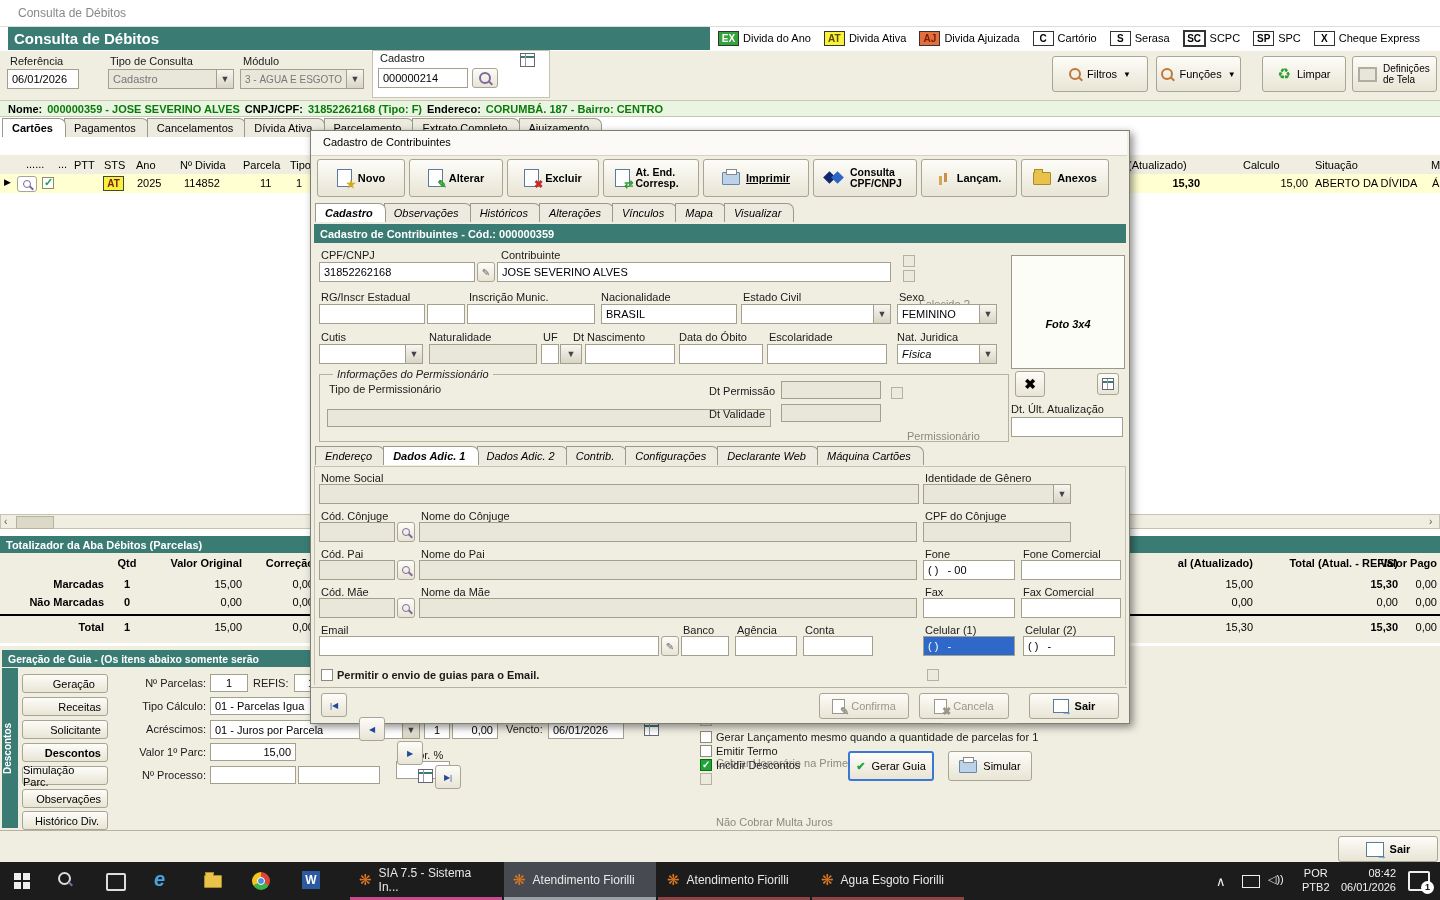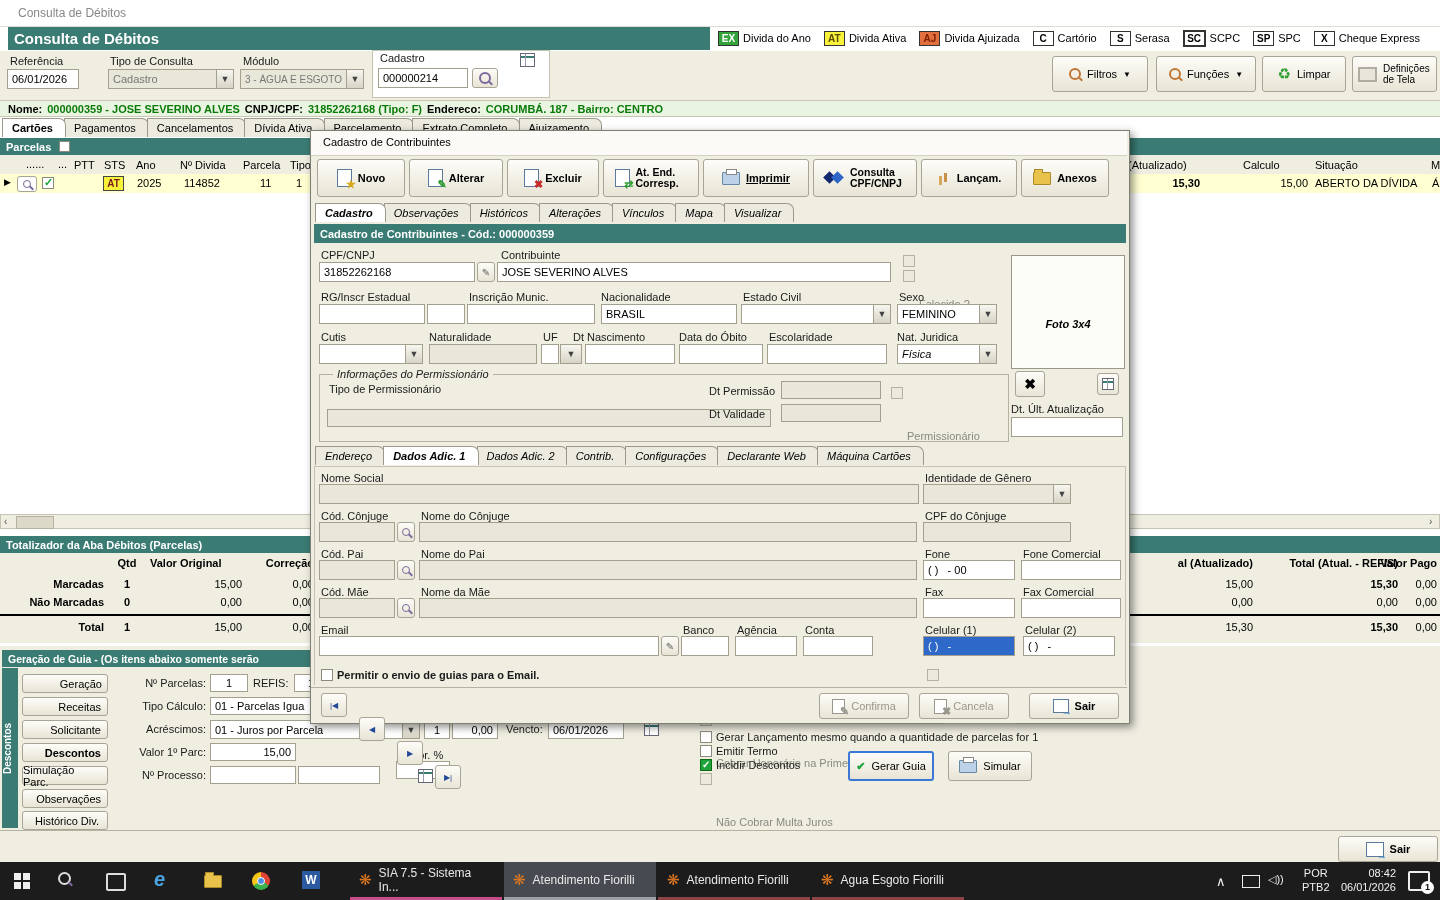--- a/index.html
+++ b/index.html
@@ -110,21 +110,21 @@
   <div class="b3" style="left:472px;top:68px;width:26px;height:20px;">
       <span class="mag"></span>
     </div>
   <span class="a grid-ic" style="left:520px;top:53px;"></span>
 
   <div class="b3" style="left:1052px;top:56px;width:96px;height:36px;">
       <span class="mag or"></span>
       <span>Filtros</span>
       <span style="font-size:8px;">▼</span>
     </div>
-  <div class="b3" style="left:1156px;top:56px;width:100px;height:36px;">
+  <div class="b3" style="left:1156px;top:56px;width:85px;height:36px;">
       <span class="mag or"></span>
       <span>Funções</span>
       <span style="font-size:8px;">▼</span>
     </div>
   <div class="b3" style="left:1262px;top:56px;width:84px;height:36px;">
       <span style="color:#2f9e2f;font-size:15px;">♻</span>
       <span>Limpar</span>
     </div>
   <div class="b3" style="left:1352px;top:56px;width:85px;height:36px;font-size:10px;text-align:left;">
       <span class="mon"></span>
@@ -146,24 +146,20 @@
     <span class="tab act">Cartões</span>
     <span class="tab">Pagamentos</span>
     <span class="tab">Cancelamentos</span>
     <span class="tab">Dívida Ativa</span>
     <span class="tab">Parcelamento</span>
     <span class="tab">Extrato Completo</span>
     <span class="tab">Ajuizamento</span>
   </div>
 
   
-  <div class="tealbar" style="left:0;top:138px;width:1440px;height:17px;">
-    <span>Parcelas</span>
-    <span class="cb" style="position:static;margin-left:8px;width:11px;height:11px;"></span>
-  </div>
 
   
   <div class="a panel" style="left:0;top:155px;width:1440px;height:19px;border-bottom:1px solid #b5b2a2;"></div>
   <span class="hdrcell" style="left:26px;top:158px;font-weight:normal;">......</span>
   <span class="hdrcell" style="left:58px;top:158px;font-weight:normal;">...</span>
   <span class="cell" style="left:74px;top:159px;">PTT</span>
   <span class="cell" style="left:104px;top:159px;">STS</span>
   <span class="cell" style="left:136px;top:159px;">Ano</span>
   <span class="cell" style="left:180px;top:159px;">Nº Divida</span>
   <span class="cell" style="left:243px;top:159px;">Parcela</span>
@@ -197,21 +193,21 @@
     <span class="a" style="left:15px;top:1px;width:36px;height:11px;background:#ddd9c9;border:1px solid #b5b2a2;"></span>
     <span class="a" style="left:1428px;top:1px;font-size:10px;color:#555;">›</span>
   </div>
 
   
   <div class="tealbar" style="left:0;top:536px;width:1440px;height:17px;">
     <span>Totalizador da Aba Débitos (Parcelas)</span>
   </div>
   <div class="a panel" style="left:0;top:553px;width:1440px;height:90px;"></div>
   <span class="hdrcell" style="left:112px;top:557px;width:30px;text-align:center;">Qtd</span>
-  <span class="hdrcell" style="left:150px;top:557px;width:92px;">Valor Original</span>
+  <span class="hdrcell" style="left:150px;top:557px;width:92px;text-align:right;">Valor Original</span>
   <span class="hdrcell" style="left:250px;top:557px;width:64px;text-align:right;">Correção</span>
   <span class="hdrcell" style="left:1128px;top:557px;width:125px;text-align:right;">al (Atualizado)</span>
   <span class="hdrcell" style="left:1260px;top:557px;width:138px;text-align:right;">Total (Atual. - REFIS)</span>
   <span class="hdrcell" style="left:1375px;top:557px;width:62px;text-align:right;">Valor Pago</span>
 
   <span class="hdrcell" style="left:0;top:578px;width:104px;text-align:right;">Marcadas</span>
   <span class="cell" style="left:112px;top:578px;width:30px;text-align:center;font-weight:bold;">1</span>
   <span class="cell" style="left:150px;top:578px;width:92px;text-align:right;">15,00</span>
   <span class="cell" style="left:250px;top:578px;width:64px;text-align:right;">0,00</span>
   <span class="cell" style="left:1128px;top:578px;width:125px;text-align:right;">15,00</span>
@@ -236,21 +232,21 @@
   <span class="cell" style="left:1260px;top:621px;width:138px;text-align:right;font-weight:bold;">15,30</span>
   <span class="cell" style="left:1375px;top:621px;width:62px;text-align:right;">0,00</span>
 
   
   <div class="a panel" style="left:0;top:646px;width:1440px;height:184px;"></div>
   <div class="tealbar" style="left:2px;top:650px;width:706px;height:17px;font-size:10.5px;">
     <span>Geração de Guia   -   (Os itens abaixo somente serão</span>
   </div>
   <div class="a vtext" style="left:2px;top:668px;width:16px;height:160px;background:var(--teal);color:#fff;font-weight:bold;font-size:10px;">Descontos</div>
 
-  <div class="b3" style="left:22px;top:674px;width:86px;height:19px;justify-content:flex-end;padding-right:5px;">Geração</div>
+  <div class="b3" style="left:22px;top:674px;width:86px;height:19px;justify-content:flex-end;padding-right:12px;">Geração</div>
   <div class="b3" style="left:22px;top:697px;width:86px;height:19px;justify-content:flex-end;padding-right:6px;">Receitas</div>
   <div class="b3" style="left:22px;top:720px;width:86px;height:19px;justify-content:flex-end;padding-right:6px;">Solicitante</div>
   <div class="b3" style="left:22px;top:743px;width:86px;height:19px;justify-content:flex-end;padding-right:6px;font-weight:bold;">Descontos</div>
   <div class="b3" style="left:22px;top:766px;width:86px;height:19px;justify-content:flex-end;padding-right:6px;">Simulação Parc.</div>
   <div class="b3" style="left:22px;top:789px;width:86px;height:19px;justify-content:flex-end;padding-right:6px;">Observações</div>
   <div class="b3" style="left:22px;top:811px;width:86px;height:19px;justify-content:flex-end;padding-right:8px;">Histórico Div.</div>
 
   <span class="lb r" style="left:120px;top:677px;width:86px;">Nº Parcelas:</span>
   <input class="inp ctr" style="left: 210px; top: 674px; width: 38px; height: 18px;" readonly="" value="1">
   <span class="lb" style="left:253px;top:677px;">REFIS:</span>

